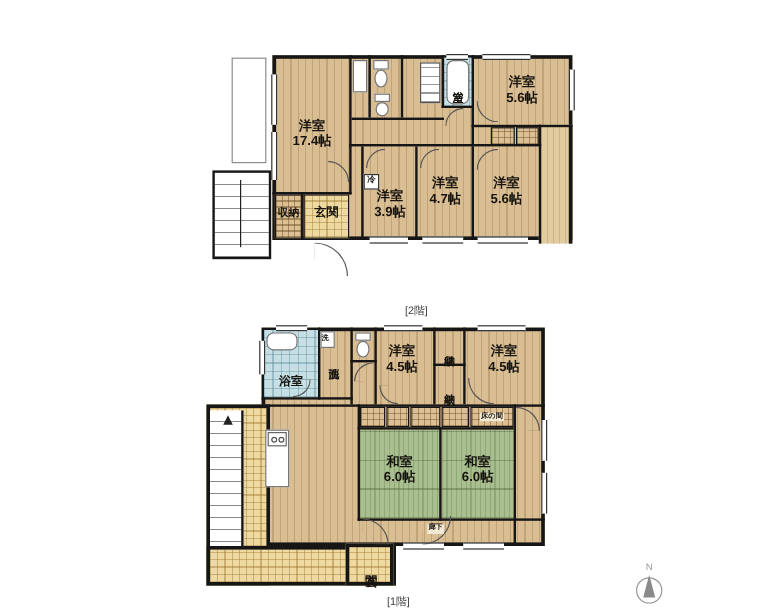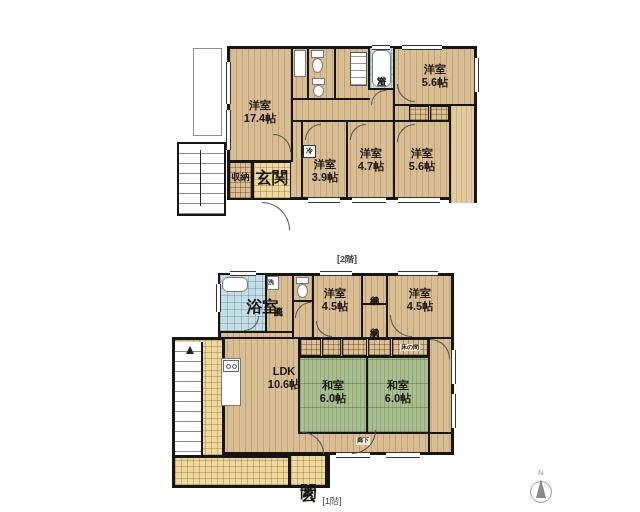--- a/index.html
+++ b/index.html
@@ -9,21 +9,21 @@
   .woodl{background-color:#e2cb9f;background-image:repeating-linear-gradient(90deg,rgba(130,95,45,.22) 0,rgba(130,95,45,.22) 1px,transparent 1px,transparent 5px);}
   .tatami{background-color:#a9bf90;background-image:repeating-linear-gradient(90deg,rgba(70,95,50,.25) 0,rgba(70,95,50,.25) 1px,transparent 1px,transparent 4px),repeating-linear-gradient(0deg,rgba(60,85,45,.35) 0,rgba(60,85,45,.35) 1px,transparent 1px,transparent 24px);}
   .tile{background-color:#eedaa1;background-image:repeating-linear-gradient(0deg,rgba(150,110,40,.40) 0,rgba(150,110,40,.40) 1px,transparent 1px,transparent 6px),repeating-linear-gradient(90deg,rgba(150,110,40,.40) 0,rgba(150,110,40,.40) 1px,transparent 1px,transparent 6px);}
   .btile{background-color:#c5dfe4;background-image:repeating-linear-gradient(0deg,rgba(70,120,140,.35) 0,rgba(70,120,140,.35) 1px,transparent 1px,transparent 7px),repeating-linear-gradient(90deg,rgba(70,120,140,.35) 0,rgba(70,120,140,.35) 1px,transparent 1px,transparent 7px);}
   .hatch{background-color:#dcc094;background-image:repeating-linear-gradient(0deg,rgba(100,70,30,.45) 0,rgba(100,70,30,.45) 1px,transparent 1px,transparent 5px),repeating-linear-gradient(90deg,rgba(100,70,30,.45) 0,rgba(100,70,30,.45) 1px,transparent 1px,transparent 5px);}
   .wall{background:#161616;}
   .o3{border:3px solid #161616;}
   .o2{border:2px solid #161616;}
   .o1{border:1px solid #161616;}
   .lbl{color:#17140f;font-weight:700;text-align:center;line-height:1.18;display:flex;flex-direction:column;align-items:center;justify-content:center;}
-  .f11{font-size:11px;justify-content:center;} .f10{font-size:16px;text-align:right;} .f9{font-size:9px;} .f7{font-size:7px;} .f6{font-size:6px;font-weight:700;}
+  .f11{font-size:11px;justify-content:center;} .f10{font-size:10px;text-align:right;} .f9{font-size:9px;} .f7{font-size:7px;} .f6{font-size:6px;font-weight:700;}
   .vert{writing-mode:vertical-rl;text-orientation:upright;letter-spacing:0px;}
   .fixture{background:#ffffff;border:1px solid #777;}
   .shelf{background:#fff;border:1px solid #555;background-image:repeating-linear-gradient(0deg,#999 0,#999 1px,transparent 1px,transparent 7px);}
   .win{background:#ffffff;border-top:1px solid #333;border-bottom:1px solid #333;}
   .winv{background:#ffffff;border-left:1px solid #333;border-right:1px solid #333;}
   .stairs{background:#ffffff;background-image:repeating-linear-gradient(0deg,#8a8a8a 0,#8a8a8a 1px,transparent 1px,transparent 10px);}
   .arc{border:1px solid #555;background:transparent;}
   .arc-tl{border-radius:100% 0 0 0;border-right:none;border-bottom:none;}
   .arc-tr{border-radius:0 100% 0 0;border-left:none;border-bottom:none;}
   .arc-bl{border-radius:0 0 0 100%;border-right:none;border-top:none;}
@@ -120,40 +120,40 @@
     <div class="abs lbl f11" style="left:395px;top:144px;width:54px;height:32px;">
       <span>洋室</span>
       <span>5.6帖</span>
     </div>
     <div class="abs lbl f9" style="left:229px;top:170px;width:23px;height:14px;">
       <span>収納</span>
     </div>
     <div class="abs lbl f10" style="left:253px;top:171px;width:38px;height:14px;">
       <span>玄関</span>
     </div>
-    <div class="abs cap" style="left:290px;top:253px;width:114px;height:11px;font-weight:bold;">[2階]</div>
+    <div class="abs cap" style="left:290px;top:253px;width:114px;height:11px;">[2階]</div>
   </div>
 
   <div class="abs" style="left:0;top:270px;width:640px;height:242px;">
 
     <div class="abs wood o3" style="left:218px;top:3px;width:236px;height:182px;"></div>
 
     <div class="abs tile o3" style="left:172px;top:67px;width:53px;height:151px;"></div>
     <div class="abs stairs" style="left:175px;top:72px;width:28px;height:120px;border-right:2px solid #161616;"></div>
     <div class="abs" style="left:186px;top:76px;width:0;height:0;border-left:4px solid transparent;border-right:4px solid transparent;border-bottom:8px solid #222;"></div>
 
     <div class="abs tile o3" style="left:172px;top:185px;width:158px;height:33px;"></div>
 
     <div class="abs tile o3 lbl f10" style="left:288px;top:183px;width:40px;height:35px;">
       <span class="vert">玄関</span>
     </div>
 
     <div class="abs btile" style="left:220px;top:5px;width:45px;height:56px;"></div>
     <div class="abs fixture" style="left:222px;top:7px;width:26px;height:15px;border-radius:6px;"></div>
-    <div class="abs lbl f10" style="left:220px;top:30px;width:45px;height:14px;margin-left:20px;">
+    <div class="abs lbl f10" style="left:220px;top:42px;width:45px;height:14px;">
       <span>浴室</span>
     </div>
 
     <div class="abs tatami" style="left:300px;top:88px;width:66px;height:74px;"></div>
     <div class="abs tatami" style="left:368px;top:88px;width:60px;height:74px;"></div>
 
     <div class="abs hatch o1" style="left:300px;top:69px;width:21px;height:17px;"></div>
     <div class="abs hatch o1" style="left:322px;top:69px;width:19px;height:17px;"></div>
     <div class="abs hatch o1" style="left:342px;top:69px;width:25px;height:17px;"></div>
     <div class="abs hatch o1" style="left:368px;top:69px;width:23px;height:17px;"></div>
@@ -214,24 +214,20 @@
     <div class="abs lbl f9" style="left:365px;top:5px;width:19px;height:28px;">
       <span class="vert">収納</span>
     </div>
     <div class="abs lbl f9" style="left:365px;top:37px;width:19px;height:28px;">
       <span class="vert">収納</span>
     </div>
     <div class="abs lbl f11" style="left:388px;top:14px;width:64px;height:32px;">
       <span>洋室</span>
       <span>4.5帖</span>
     </div>
-    <div class="abs lbl f11" style="left:238px;top:90px;width:92px;height:36px;">
-      <span>LDK</span>
-      <span>10.6帖</span>
-    </div>
     <div class="abs lbl f11" style="left:300px;top:105px;width:66px;height:34px;">
       <span>和室</span>
       <span>6.0帖</span>
     </div>
     <div class="abs lbl f11" style="left:368px;top:105px;width:60px;height:34px;">
       <span>和室</span>
       <span>6.0帖</span>
     </div>
     <div class="abs lbl" style="left:350px;top:166px;width:26px;height:10px;">
       <span class="f6" style="background:#f2e9d2;padding:0 1px;">廊下</span>

